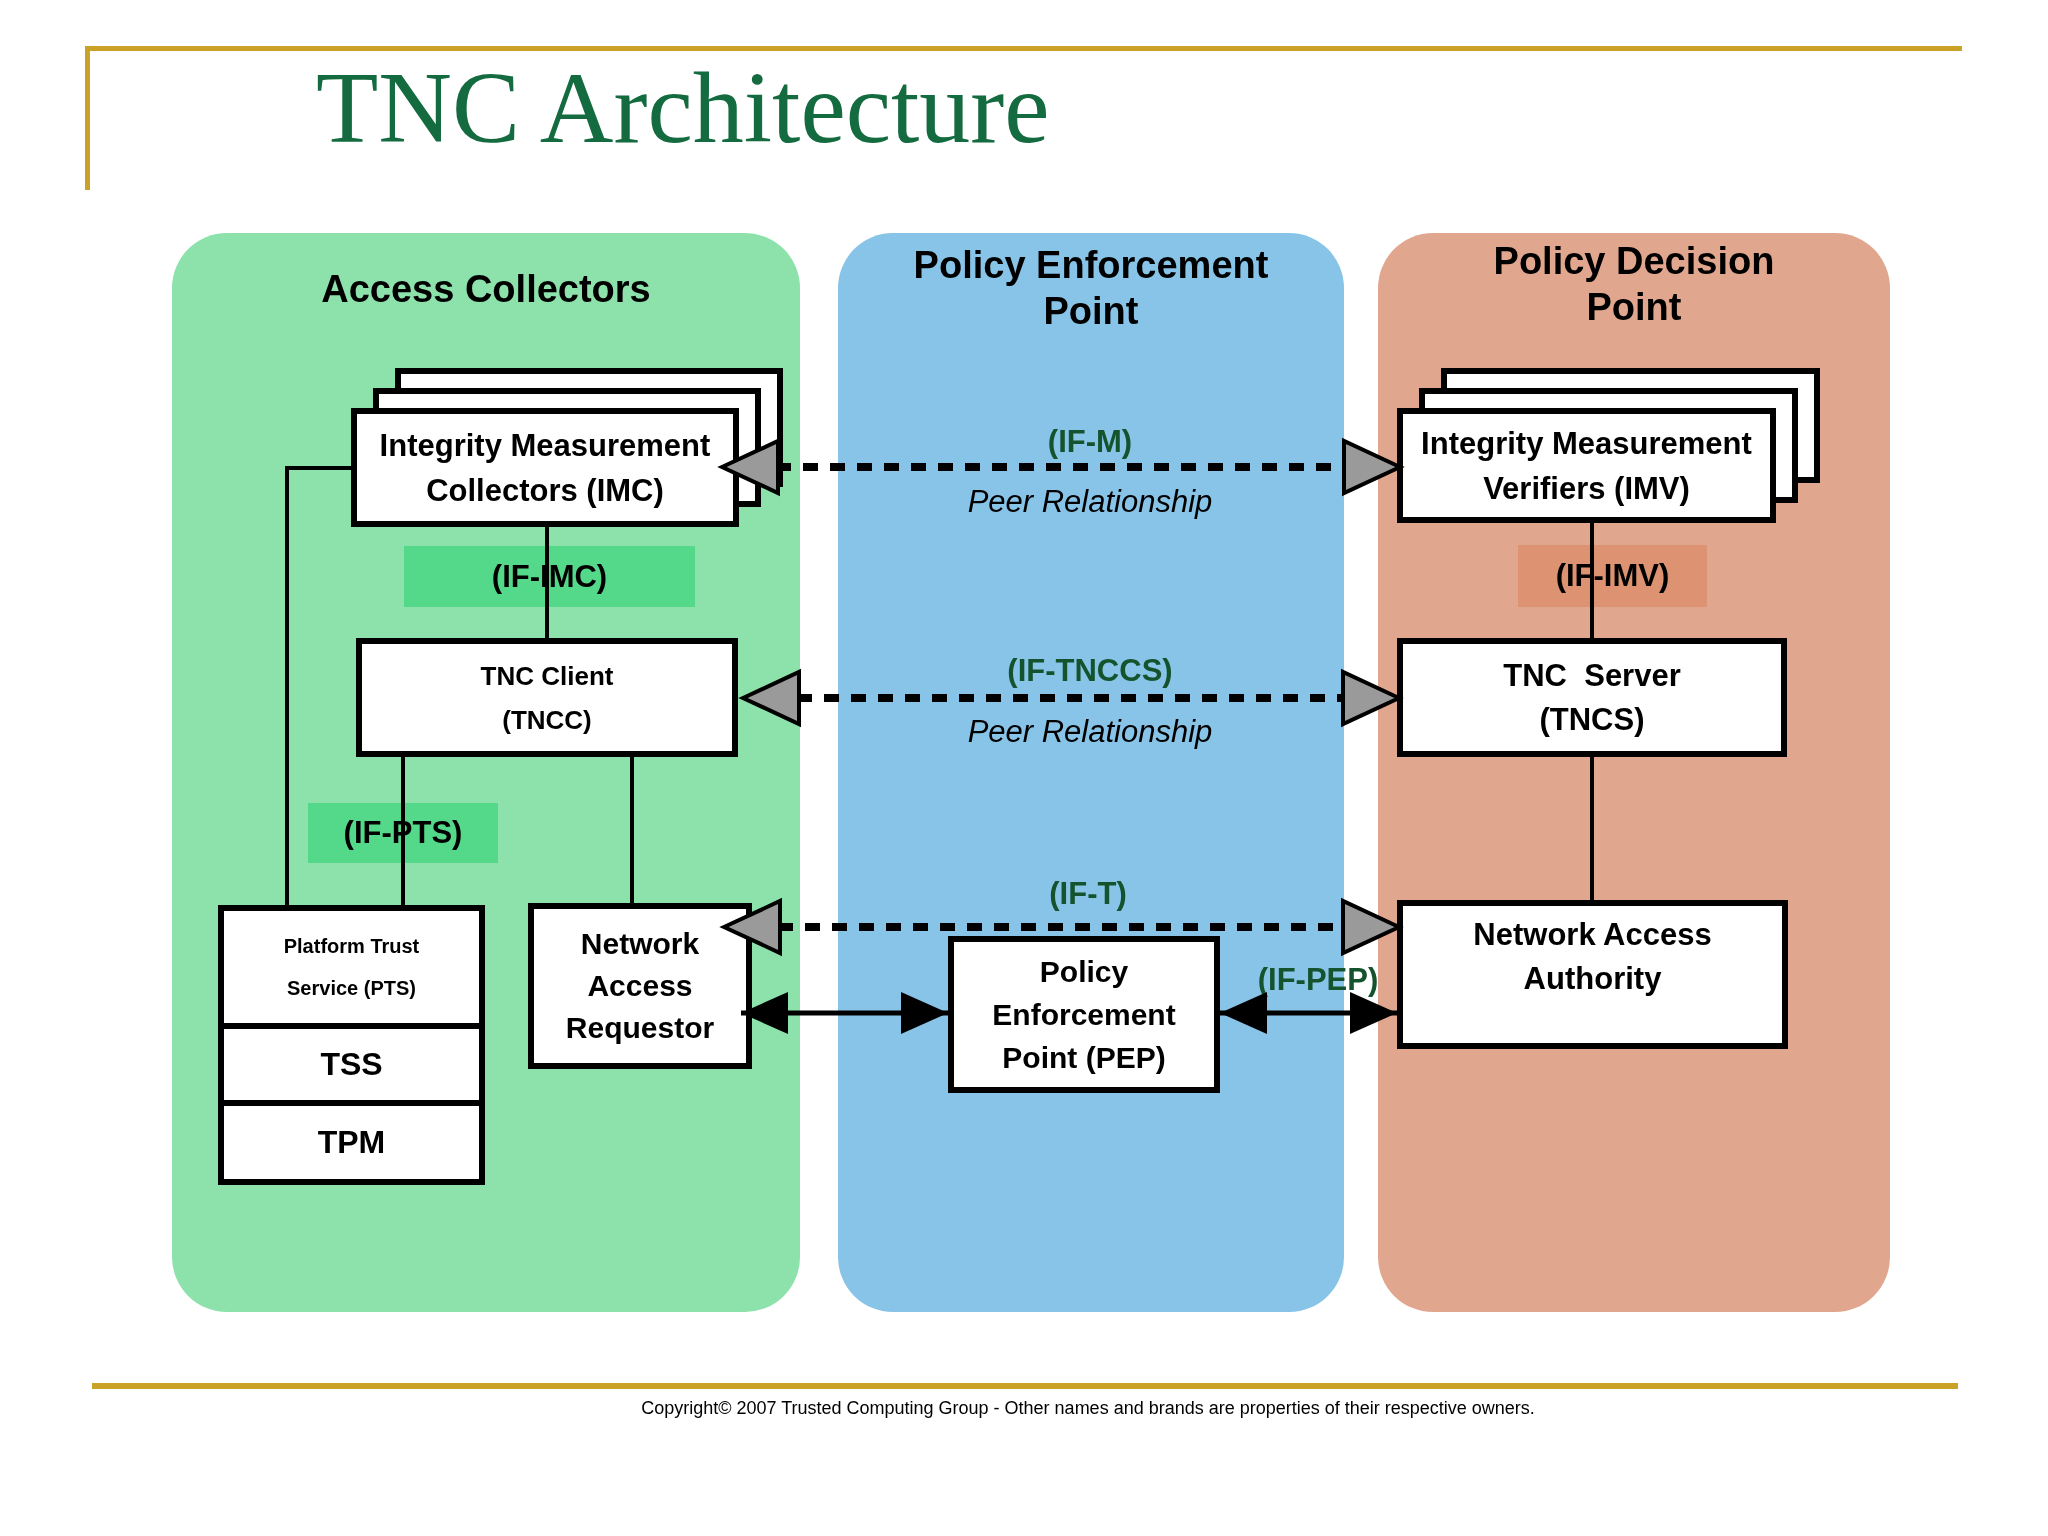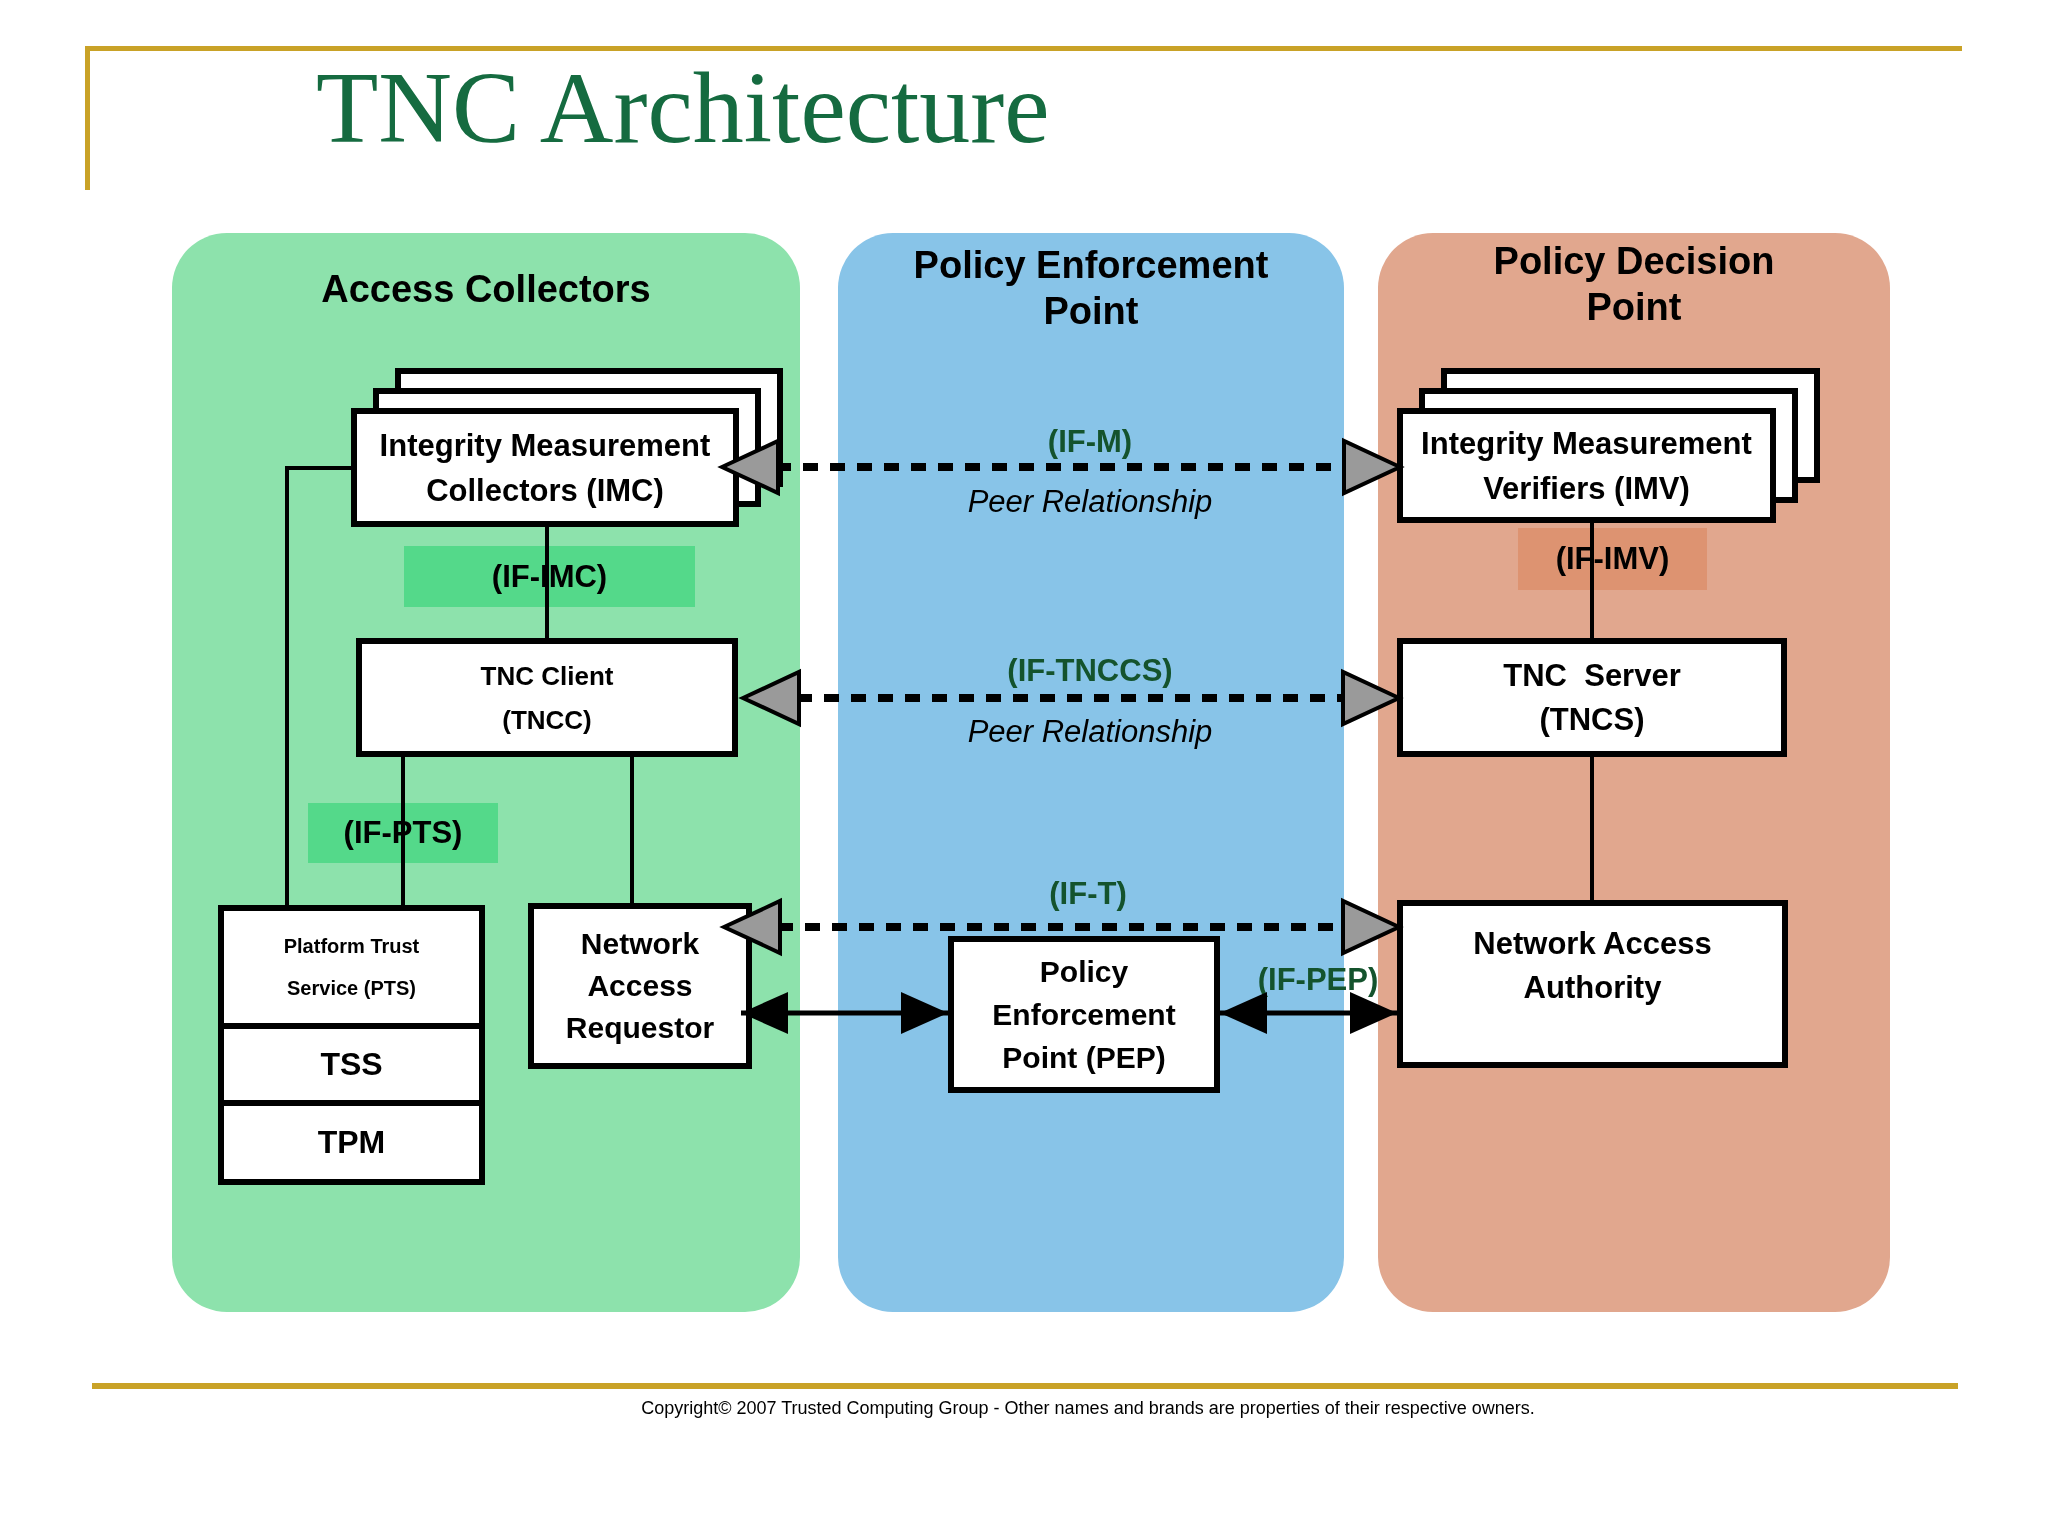--- a/index.html
+++ b/index.html
@@ -57,21 +57,21 @@
     <span>Policy Decision</span><br>
     <span>Point</span>
   </div>
 
   <div class="abs hl hl-green" style="left:404px;top:546px;width:291px;height:61px;">
     <span>(IF-IMC)</span>
   </div>
   <div class="abs hl hl-green" style="left:308px;top:803px;width:190px;height:60px;">
     <span>(IF-PTS)</span>
   </div>
-  <div class="abs hl hl-salmon" style="left:1518px;top:528px;width:189px;height:62px;">
+  <div class="abs hl hl-salmon" style="left:1518px;top:545px;width:189px;height:62px;">
     <span>(IF-IMV)</span>
   </div>
 
   <div class="abs box" style="left:395px;top:368px;width:388px;height:119px;"></div>
   <div class="abs box" style="left:373px;top:388px;width:388px;height:119px;"></div>
   <div class="abs box" style="left:351px;top:408px;width:388px;height:119px;font-size:31px;line-height:45px;">
     <span>Integrity Measurement</span>
     <span>Collectors (IMC)</span>
   </div>
 
@@ -110,21 +110,21 @@
     <span>Access</span>
     <span>Requestor</span>
   </div>
 
   <div class="abs box" style="left:948px;top:936px;width:272px;height:157px;font-size:30px;line-height:43px;">
     <span>Policy</span>
     <span>Enforcement</span>
     <span>Point (PEP)</span>
   </div>
 
-  <div class="abs box" style="left:1397px;top:900px;width:391px;height:168px;font-size:31px;line-height:44px;padding-bottom:36px;">
+  <div class="abs box" style="left:1397px;top:900px;width:391px;height:149px;font-size:31px;line-height:44px;padding-bottom:36px;">
     <span>Network Access</span>
     <span>Authority</span>
   </div>
 
   <div class="abs flabel" style="left:990px;width:200px;top:424px;">(IF-M)</div>
   <div class="abs ilabel" style="left:940px;width:300px;top:484px;">Peer Relationship</div>
   <div class="abs flabel" style="left:965px;width:250px;top:653px;">(IF-TNCCS)</div>
   <div class="abs ilabel" style="left:940px;width:300px;top:714px;">Peer Relationship</div>
   <div class="abs flabel" style="left:988px;width:200px;top:876px;">(IF-T)</div>
   <div class="abs flabel" style="left:1218px;width:200px;top:962px;">(IF-PEP)</div>

